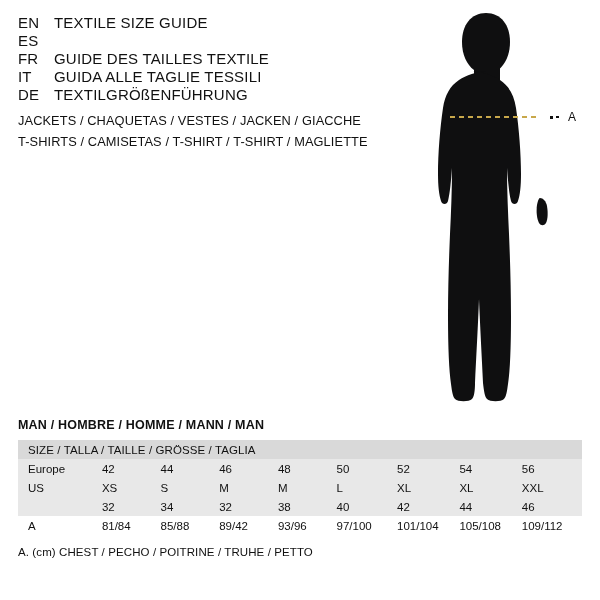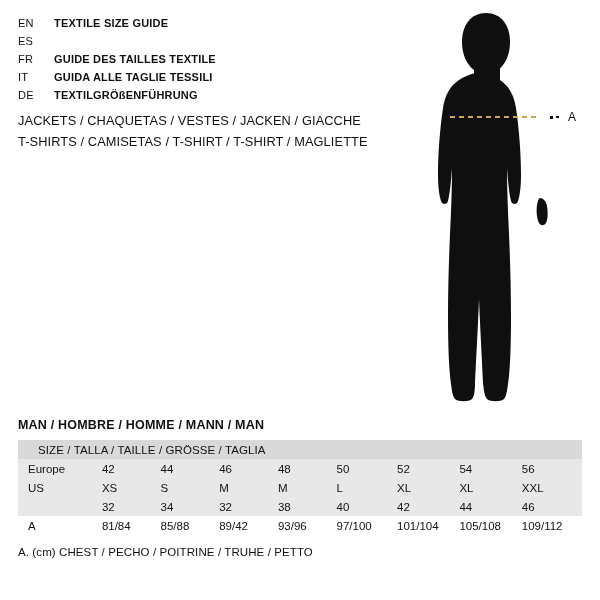--- a/index.html
+++ b/index.html
@@ -26,32 +26,31 @@
     position: absolute;
     left: 18px;
     top: 14px;
     width: 360px;
   }
   .lang-row {
     display: flex;
     align-items: baseline;
     height: 18px;
     line-height: 18px;
-    font-size: 11px;
+    font-size: 15px;
     letter-spacing: .2px;
   }
   .lang-code {
     width: 36px;
     flex: 0 0 36px;
     color: #111;
   }
   .lang-text {
     color: #111;
     white-space: nowrap;
-    font-weight: bold;
   }
 
   
   .cat-block {
     position: absolute;
     left: 18px;
     top: 110px;
     width: 420px;
   }
   .cat-line {
@@ -125,21 +124,21 @@
     text-align: left;
     font-weight: normal;
     vertical-align: middle;
   }
   table.size-table tr.head-row {
     background: #d9d9d9;
   }
   table.size-table tr.head-row th {
     font-size: 11.5px;
     letter-spacing: .1px;
-    padding-left: 20px;
+    padding-left: 10px;
   }
   table.size-table tr.band td {
     background: #e8e8e8;
   }
   table.size-table tr.white td {
     background: #ffffff;
   }
   table.size-table td.label {
     padding-left: 10px;
     width: 86px;

